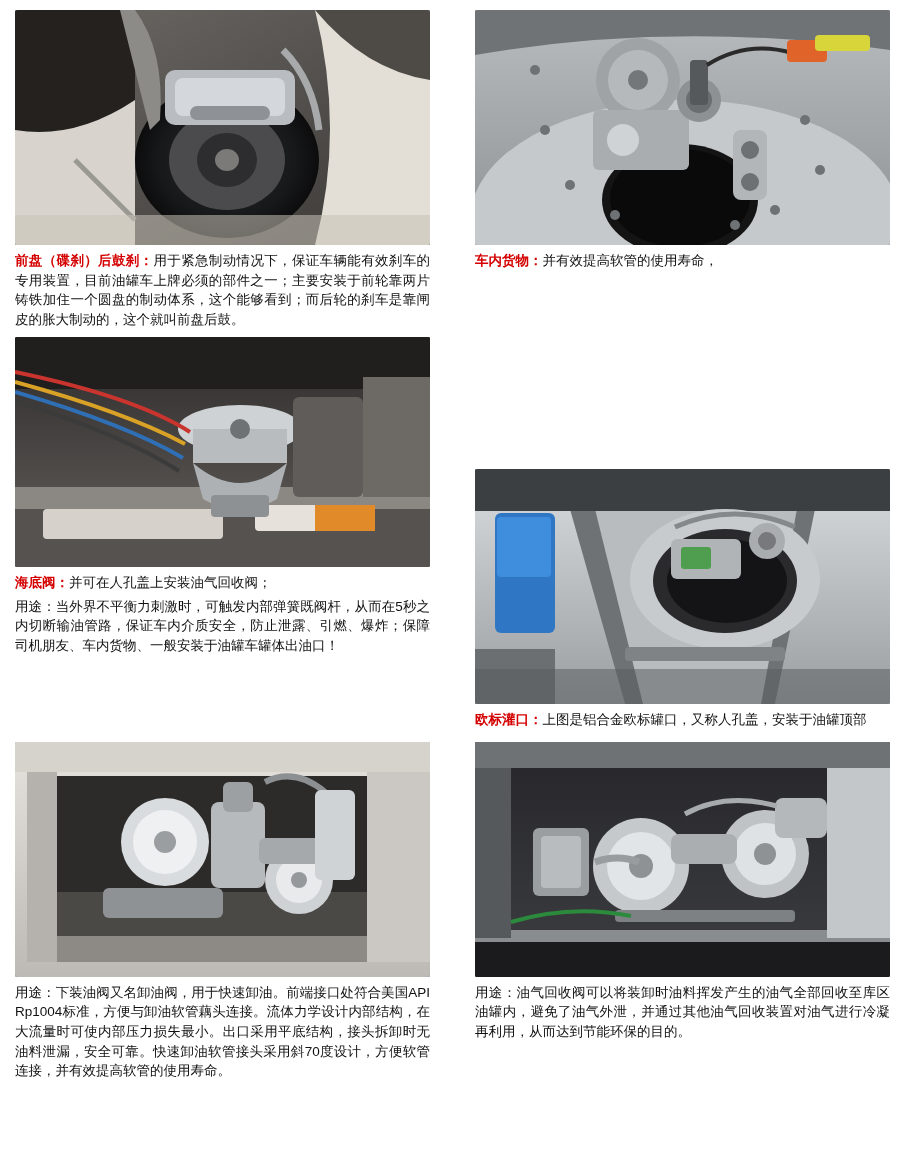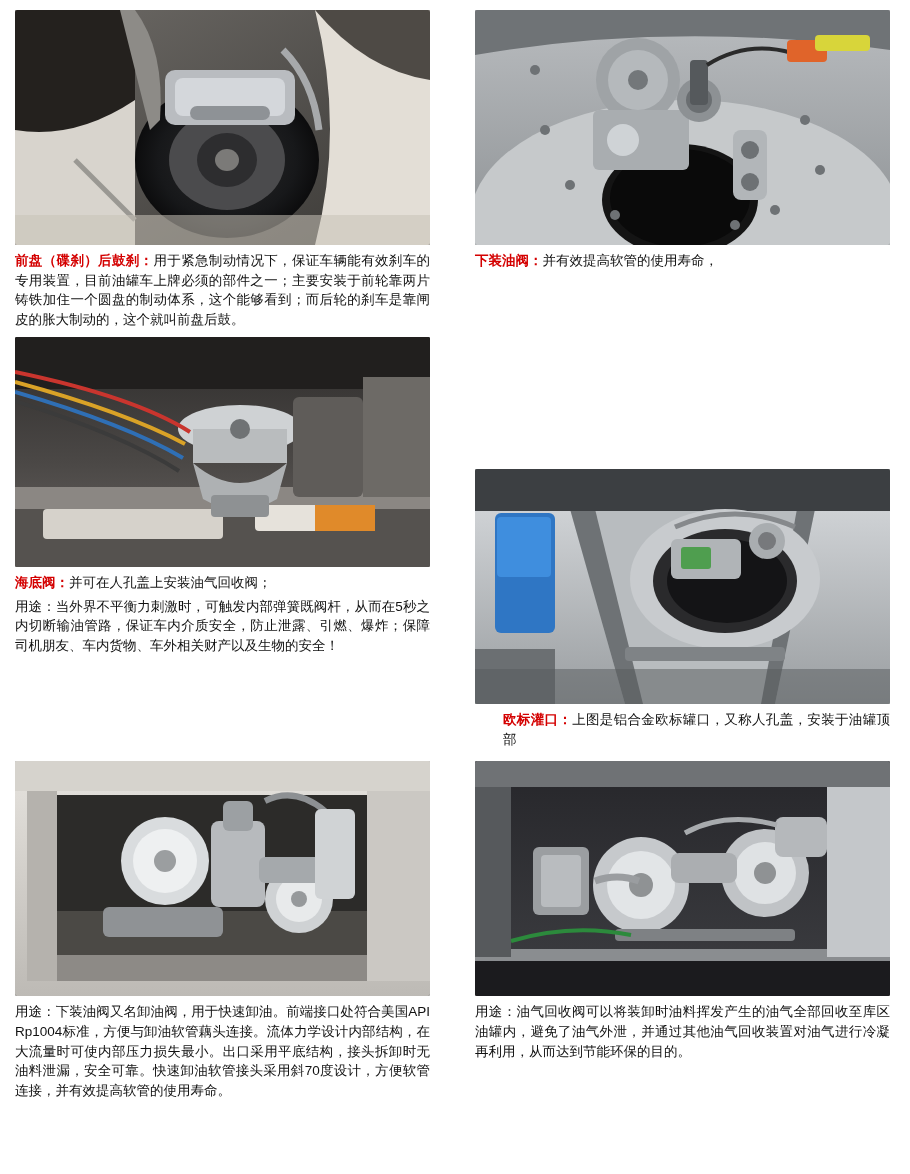--- a/index.html
+++ b/index.html
@@ -52,21 +52,21 @@
   .c-ml .photo { height: 230px; }
   .c-mr .photo { height: 235px; }
   .c-bl .photo { height: 235px; }
   .c-br .photo { height: 235px; }
 
   .row { display: grid; grid-template-columns: 415px 415px; column-gap: 45px; padding: 0 15px; box-sizing: border-box; }
   .row1 { margin-top: 10px; }
   .row2 { margin-top: 8px; }
   .row3 { margin-top: 8px; }
   .mr-wrap { margin-top: 132px; }
-  .mr-cap { margin-top: 6px; margin-left: 28px; }
+  .mr-cap { margin-top: 6px; }
 </style>
 </head>
 <body>
 
 <div class="page">
 
   <div class="row row1">
 
     <div class="cell c-tl">
       <div class="photo">
@@ -140,21 +140,21 @@
             <circle cx="330" cy="110" r="5"></circle>
               <circle cx="345" cy="160" r="5"></circle>
               <circle cx="300" cy="200" r="5"></circle>
             <circle cx="140" cy="205" r="5"></circle>
               <circle cx="260" cy="215" r="5"></circle>
           </g>
         </svg>
       </div>
       <div class="caption">
         <div class="blk">
-          <span class="term">下装油阀</span><span class="term">：</span><span>并有效提高软管的使用寿命，</span>
+          <span class="term">车内货物</span><span class="term">：</span><span>并有效提高软管的使用寿命，</span>
         </div>
       </div>
     </div>
 
   </div>
 
   <div class="row row2">
 
     <div class="cell c-ml">
       <div class="photo">
@@ -183,21 +183,21 @@
           <path d="M0 55 q110 32 168 66" stroke="#2f6fb5" stroke-width="4" fill="none"></path>
           <path d="M0 64 q108 34 164 70" stroke="#3b3b3b" stroke-width="4" fill="none"></path>
           <rect x="278" y="60" width="70" height="100" rx="6" fill="#5f5c59"></rect>
           <rect x="348" y="40" width="67" height="120" fill="#6d6a66"></rect>
         </svg>
       </div>
       <div class="caption">
         <div class="blk">
           <span class="term">海底阀</span><span class="term">：</span><span>并可在人孔盖上安装油气回收阀；</span>
         </div>
-        <div>用途：当外界不平衡力刺激时，可触发内部弹簧既阀杆，从而在5秒之内切断输油管路，保证车内介质安全，防止泄露、引燃、爆炸；保障司机朋友、车内货物、车外相关财产以及生物的安全！</div>
+        <div>用途：当外界不平衡力刺激时，可触发内部弹簧既阀杆，从而在5秒之内切断输油管路，保证车内介质安全，防止泄露、引燃、爆炸；保障司机朋友、车内货物、一般安装于油罐车罐体出油口！</div>
       </div>
     </div>
 
     <div class="cell c-mr">
       <div class="mr-wrap">
         <div class="photo">
           <svg viewBox="0 0 415 235" preserveAspectRatio="none" xmlns="http://www.w3.org/2000/svg">
             <defs>
               <linearGradient id="g4" x1="0" y1="0" x2="0" y2="1">
                 <stop offset="0" stop-color="#cfd2d5"></stop>

